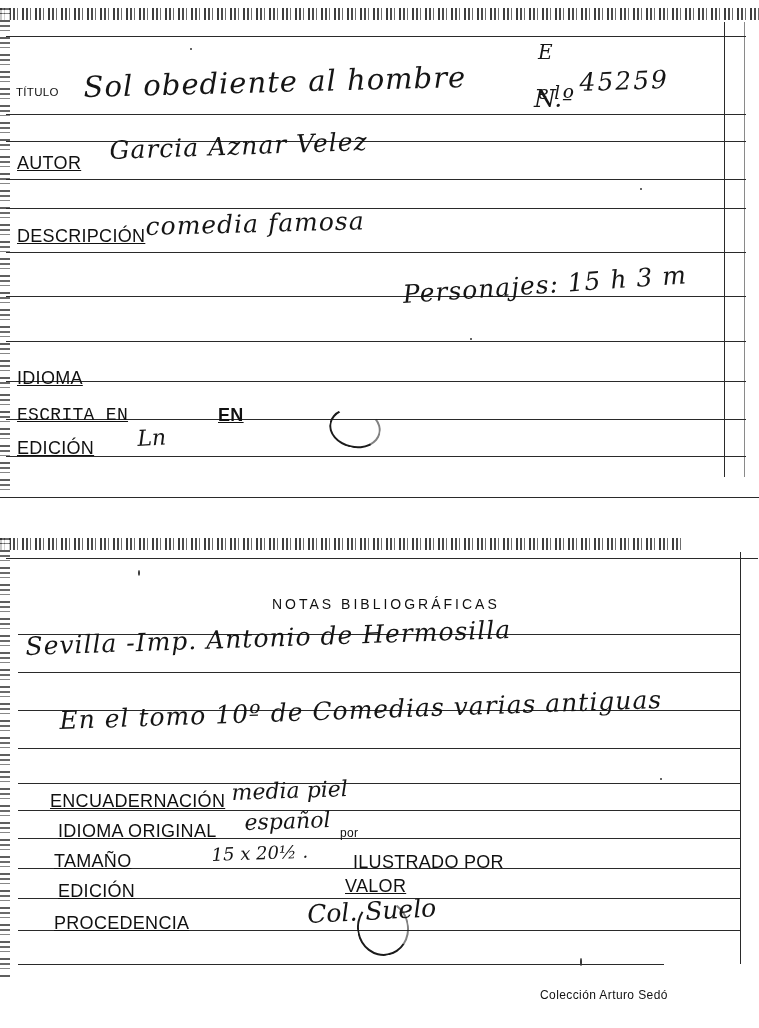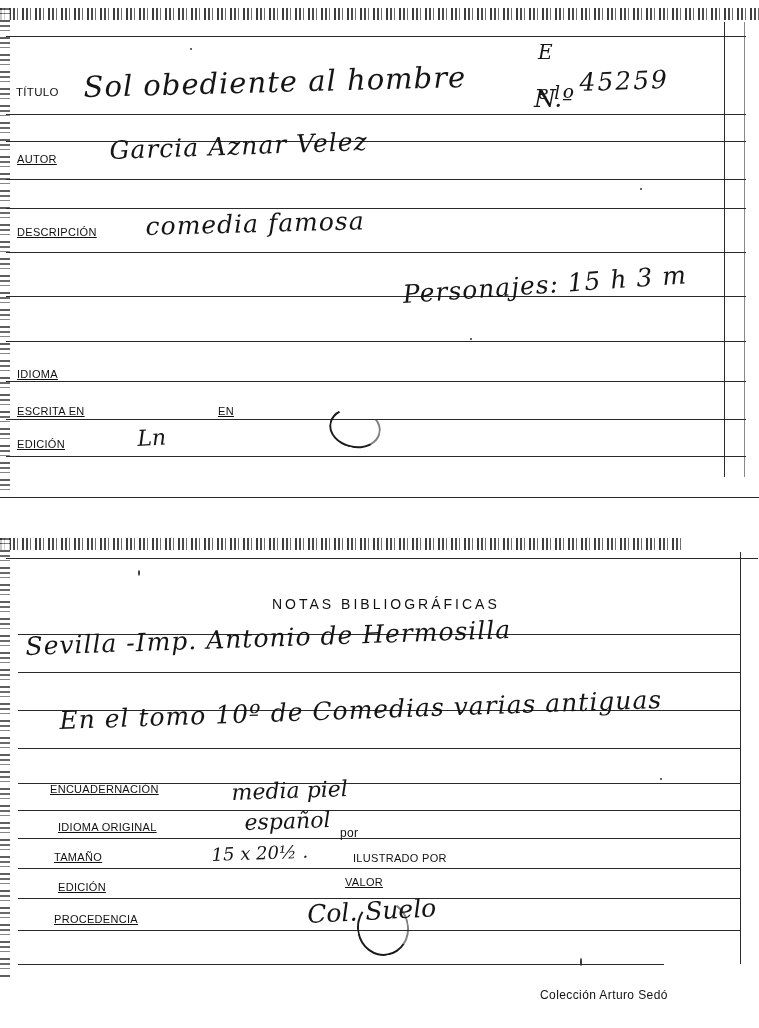--- a/index.html
+++ b/index.html
@@ -64,21 +64,21 @@
   .rule {
     position: absolute;
     left: 0;
     height: 0;
     border-top: 1px solid #2a2a2a;
   }
 
   
   .lbl {
     position: absolute;
-    font-size: 11px;
+    font-size: 18px;
     letter-spacing: .3px;
     color: #111;
     white-space: nowrap;
   }
   .lbl-u { text-decoration: underline; }
 
   
   .hand {
     position: absolute;
     font-family: "DejaVu Serif", serif;
@@ -161,22 +161,22 @@
     <div class="rule" style="top:333px; left:6px; width:740px;"></div>
     <div class="rule" style="top:373px; left:6px; width:740px;"></div>
     <div class="rule" style="top:411px; left:6px; width:740px;"></div>
     <div class="rule" style="top:448px; left:6px; width:740px;"></div>
     <div class="rule" style="top:489px; left:0px; width:759px;"></div>
 
     <span class="lbl" style="left:16px; top:78px; font-size:11.5px;">TÍTULO</span>
     <span class="lbl lbl-u" style="left:17px; top:145px;">AUTOR</span>
     <span class="lbl lbl-u" style="left:17px; top:218px;text-align:right;">DESCRIPCIÓN</span>
     <span class="lbl lbl-u" style="left:17px; top:360px;">IDIOMA</span>
-    <span class="lbl lbl-u" style="left:17px; top:397px;">ESCRITA EN</span>
-    <span class="lbl lbl-u" style="left:218px; top:397px;">EN</span>
+    <span class="lbl lbl-u" style="left:17px; top:397px;font-family:Liberation Mono, monospace;">ESCRITA EN</span>
+    <span class="lbl lbl-u" style="left:218px; top:397px;font-weight:bold;">EN</span>
     <span class="lbl lbl-u" style="left:17px; top:430px;">EDICIÓN</span>
 
     <span class="hand hw-xl" style="left:84px; top:62px; transform:rotate(-1.5deg); letter-spacing:1px;">Sol obediente al hombre</span>
 
     <span class="hand hw-sm" style="left:494px; top:74px;margin-left:44px;">e l</span>
     <span class="hand hw-sm" style="left:538px; top:32px; font-size:20px;">E</span>
     <span class="hand hw-lg" style="left:534px; top:62px;margin-top:14px;">N.º</span>
     <span class="hand hw-lg" style="left:580px; top:60px; transform:rotate(-2deg); letter-spacing:2px;">45259</span>
 
     <span class="hand hw-lg" style="left:110px; top:128px; transform:rotate(-2deg); letter-spacing:1px;">Garcia Aznar Velez</span>
@@ -213,21 +213,21 @@
     <div class="rule" style="top:330px; left:18px; width:722px;"></div>
     <div class="rule" style="top:360px; left:18px; width:722px;"></div>
     <div class="rule" style="top:392px; left:18px; width:722px;"></div>
 
     <span class="centered-title" style="left:272px; top:596px; top:58px;">NOTAS BIBLIOGRÁFICAS</span>
 
     <span class="hand hw-lg" style="left:26px; top:94px; transform:rotate(-2deg); letter-spacing:1px;">Sevilla -Imp. Antonio de Hermosilla</span>
 
     <span class="hand hw-lg" style="left:60px; top:168px; transform:rotate(-2deg); letter-spacing:1px;">En el tomo 10º de Comedias varias antiguas</span>
 
-    <span class="lbl lbl-u" style="left:50px; top:245px;">ENCUADERNACIÓN</span>
+    <span class="lbl lbl-u" style="left:50px; top:253px;">ENCUADERNACIÓN</span>
     <span class="hand hw-md" style="left:232px; top:242px; transform:rotate(-2deg);">media piel</span>
 
     <span class="lbl lbl-u" style="left:58px; top:283px;">IDIOMA ORIGINAL</span>
     <span class="hand hw-md" style="left:245px; top:272px; transform:rotate(-2deg);">español</span>
     <span class="lbl" style="left:340px; top:288px; font-size:12px;">por</span>
 
     <span class="lbl lbl-u" style="left:54px; top:313px;">TAMAÑO</span>
     <span class="hand hw-sm" style="left:212px; top:306px; transform:rotate(-2deg);">15 x 20½ .</span>
     <span class="lbl" style="left:353px; top:314px;">ILUSTRADO POR</span>
 

